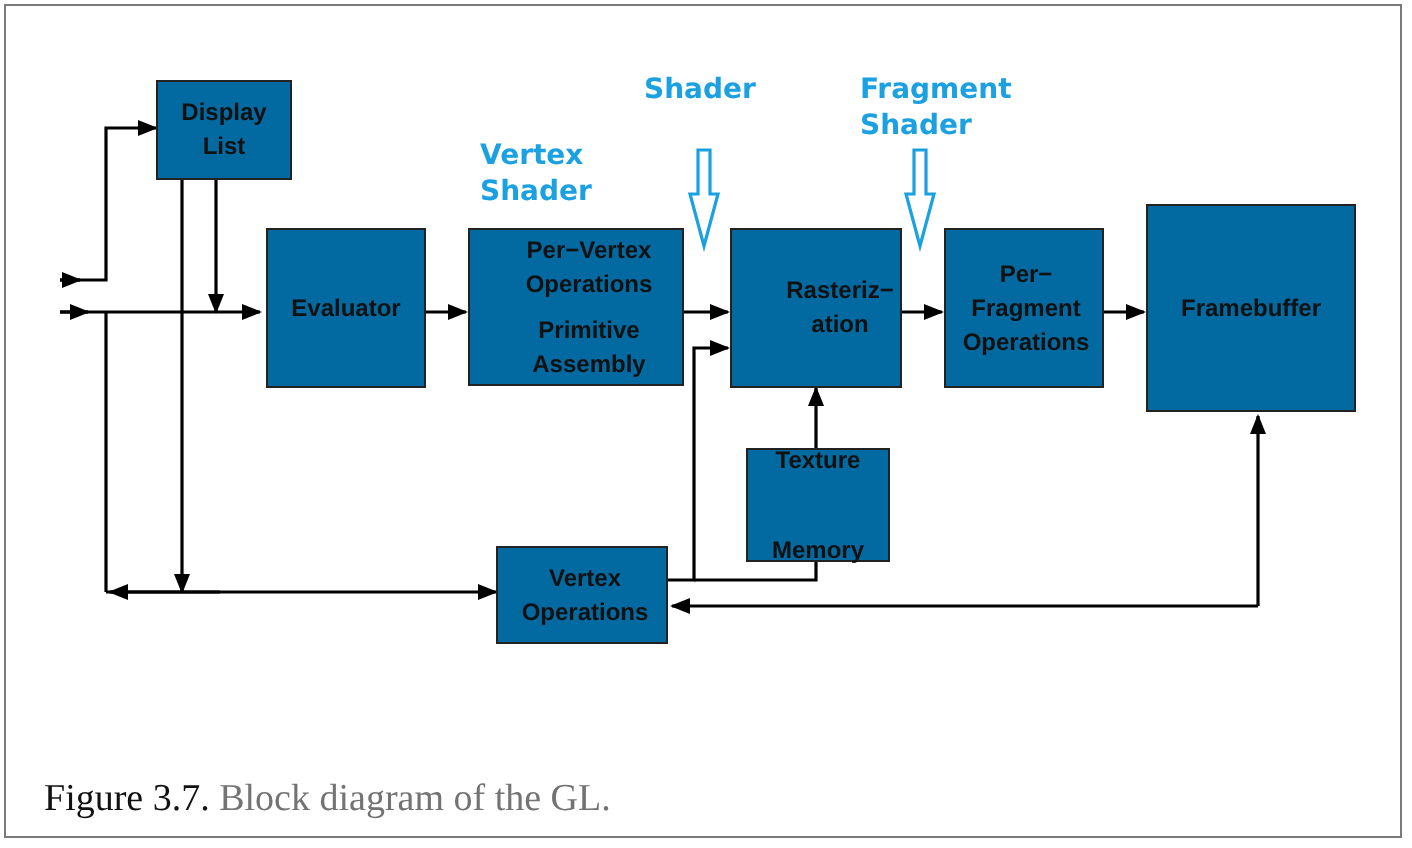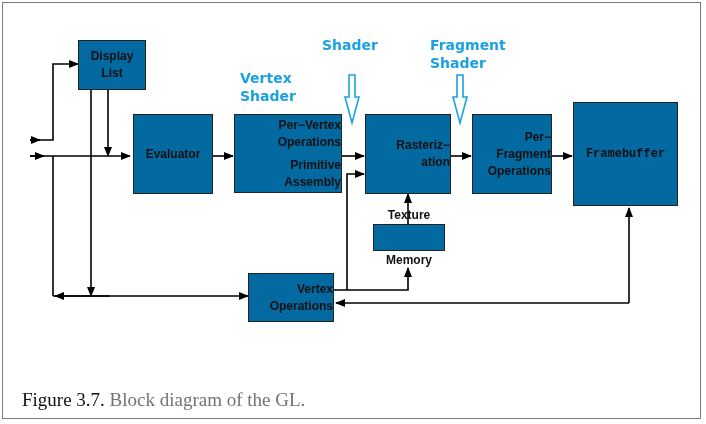--- a/index.html
+++ b/index.html
@@ -6,21 +6,21 @@
   body { width: 706px; height: 424px; position: relative; overflow: hidden; }
   .frame {
     position: absolute; left: 2px; top: 2px; width: 699px; height: 417px;
     border: 1.5px solid #7a7a7a; box-sizing: border-box; background: #fff;
   }
   svg { position: absolute; left: 0; top: 0; }
   .box { position: absolute; border: 1.3px solid #222; box-sizing: border-box; background: #0369a1;
          font-family: "Liberation Sans", sans-serif; font-weight: bold; font-size: 12px; color: #111;
          display: flex; flex-direction: column; justify-content: center; line-height: 17px; }
   .center { align-items: center; text-align: center; }
-  .left { align-items: flex-end; text-align: left; padding-left: 4px; }
+  .left { align-items: center; text-align: left; padding-left: 4px; }
   .shader { position: absolute; font-family: "DejaVu Sans", sans-serif; font-weight: bold; font-size: 14px;
             color: #1ba1e2; line-height: 18px; }
   .caption { position: absolute; left: 22px; top: 389px; font-family: "Liberation Serif", serif; font-size: 19px; }
   .caption .num { color: #111; }
   .caption .txt { color: #737373; }
 </style>
 </head>
 <body>
 
 <div class="frame"></div>
@@ -93,25 +93,25 @@
   <span>Rasteriz−</span>
   <span>ation</span>
 </div>
 
 <div class="box left" style="left:472px;top:114px;width:80px;height:80px;padding-left:2px;">
   <span>Per−</span>
   <span>Fragment</span>
   <span>Operations</span>
 </div>
 
-<div class="box center" style="left:573px;top:102px;width:105px;height:104px;font-family:Liberation Mono, monospace;">
+<div class="box center" style="left:573px;top:102px;width:105px;height:104px;">
   <span>Framebuffer</span>
 </div>
 
-<div class="box center" style="left:373px;top:224px;width:72px;height:27px;gap:28px;">
+<div class="box center" style="left:373px;top:224px;width:72px;height:57px;gap:28px;">
   <span>Texture</span>
   <span>Memory</span>
 </div>
 
 <div class="box left" style="left:248px;top:273px;width:86px;height:49px;padding-left:3px;">
   <span>Vertex</span>
   <span>Operations</span>
 </div>
 
 <div class="shader" style="left:240px;top:69px;">

